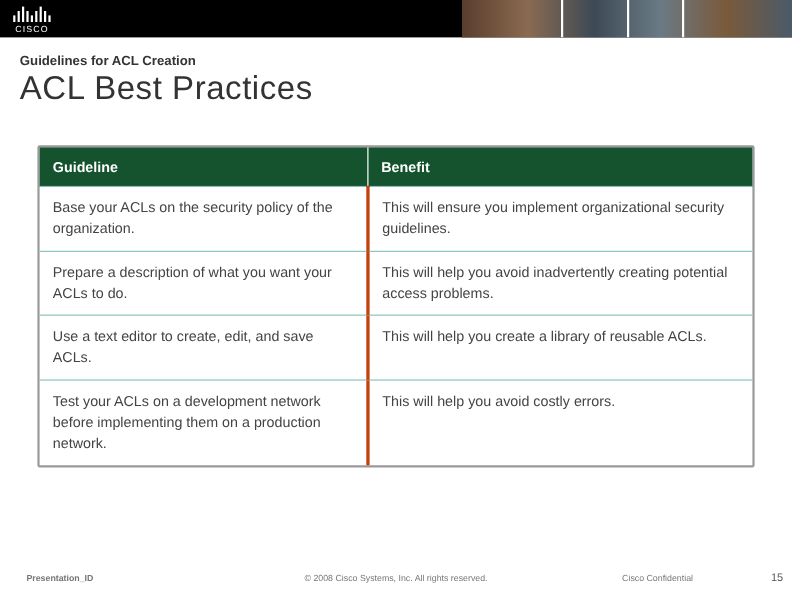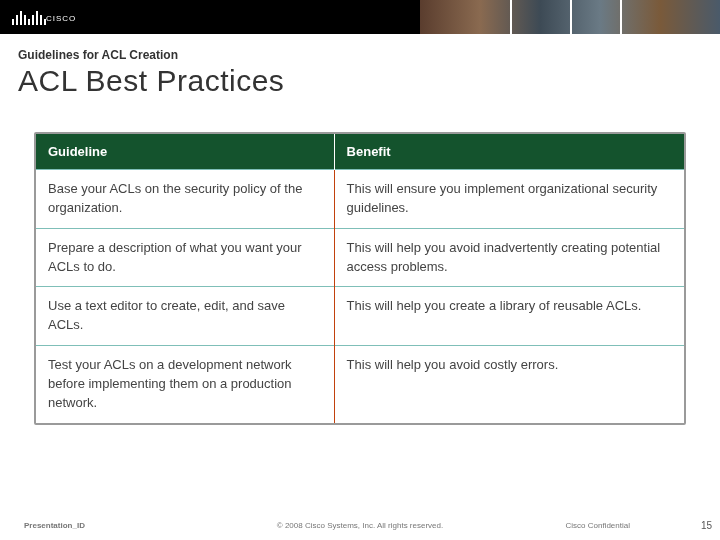--- a/index.html
+++ b/index.html
@@ -1,36 +1,36 @@
 <!DOCTYPE html>
 <html><head>
 <meta charset="utf-8">
 <style>
   * { box-sizing: border-box; margin: 0; padding: 0; }
   html, body { width: 720px; height: 540px; font-family: Arial, Helvetica, sans-serif; background: #fff; overflow: hidden; }
 
   .topbar { width: 720px; height: 34px; background: #000; display: flex; align-items: center; justify-content: space-between; }
-  .logo { display: flex; flex-direction: row; align-items: center; padding-left: 12px; }
+  .logo { display: flex; flex-direction: column; align-items: center; padding-left: 12px; }
   .logo-bars { display: flex; gap: 2px; align-items: flex-end; height: 16px; }
   .logo-bars span { width: 2px; background: #fff; display: inline-block; }
   .logo-text { color: #fff; font-size: 8px; letter-spacing: 1px; margin-top: 2px; }
   .people-strip { width: 300px; height: 34px; background: linear-gradient(90deg,#5a3d2e,#8a6a50,#3d4a55,#6a7a85,#7a5a3a,#4a5a6a); position: relative; overflow: hidden; }
   .people-strip::before, .people-strip::after { content:""; position:absolute; top:0; bottom:0; width:2px; background:#fff; }
   .people-strip::before { left: 90px; }
   .people-strip::after { left: 200px; }
   .strip-extra { position:absolute; top:0; bottom:0; width:2px; background:#fff; left:150px; }
 
   .subtitle { font-size: 12px; font-weight: bold; color: #333; padding: 14px 0 2px 18px; }
   .title { font-size: 30px; font-weight: normal; color: #333; padding: 0 0 0 18px; letter-spacing: 0.5px; }
 
   .table-wrap { margin: 34px 34px 0; border: 2px solid #9a9a9a; border-radius: 2px; }
   .tbl { width: 100%; border-collapse: collapse; font-size: 13px; color: #444; }
   .tbl th { background: #14532d; color: #fff; text-align: left; font-weight: bold; padding: 10px 12px; border-right: 1px solid #fff; }
   .tbl th:last-child { border-right: none; }
-  .tbl td { padding: 10px 12px; border-top: 1px solid #7fbfb8; border-right: 1px solid #c2410c; vertical-align: top; line-height: 1.45; }
+  .tbl td { padding: 10px 12px; border-top: 1px solid #7fbfb8; border-right: 3px solid #c2410c; vertical-align: top; line-height: 1.45; }
   .tbl td:last-child { border-right: none; }
   .col-g { width: 46%; }
   .col-b { width: 54%; }
 
   .footer { position: absolute; bottom: 10px; left: 0; width: 720px; display: flex; align-items: center; font-size: 8px; color: #777; }
   .footer .pid { padding-left: 24px; flex: 0 0 auto; font-weight: bold; }
   .footer .copy { position: absolute; left: 50%; transform: translateX(-50%); white-space: nowrap; }
   .footer .conf { position: absolute; right: 90px; }
   .footer .pg { position: absolute; right: 8px; color: #555; font-size: 10px; }
 </style>

